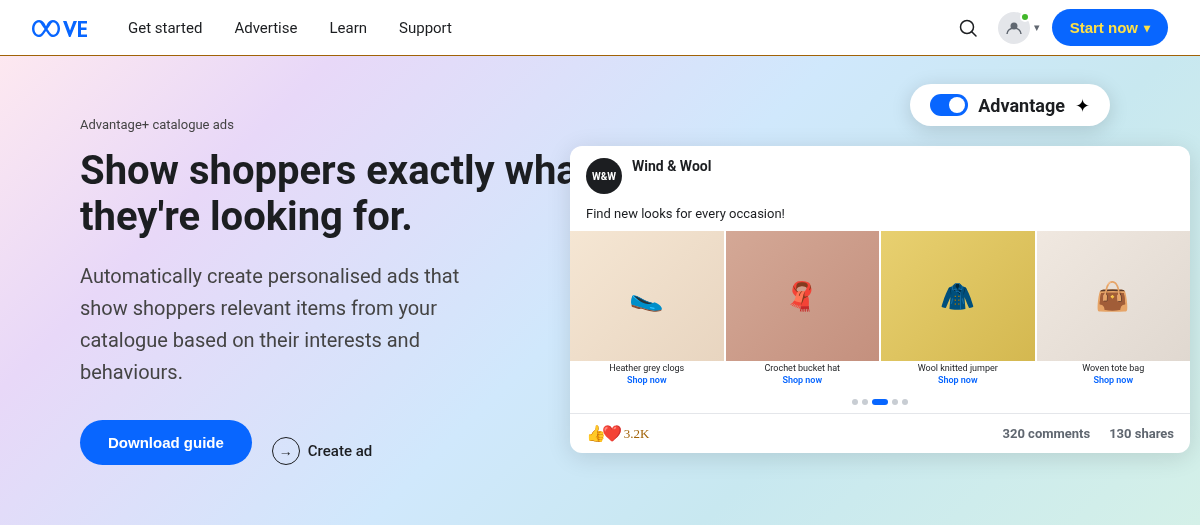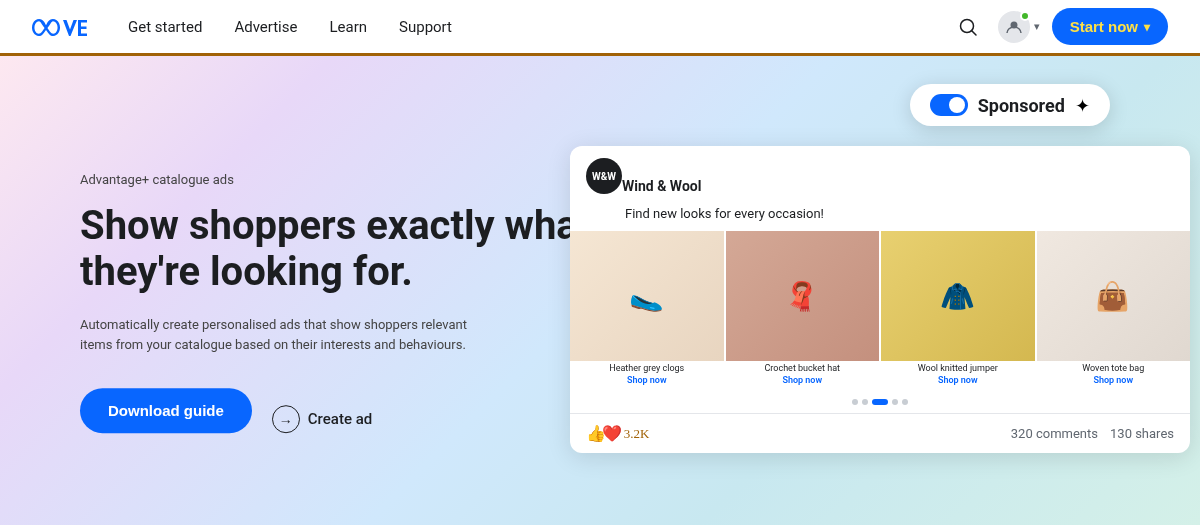--- a/index.html
+++ b/index.html
@@ -1,21 +1,21 @@
 <!DOCTYPE html>
 <html><head>
   <meta charset="utf-8">
   <style>
     * { margin: 0; padding: 0; box-sizing: border-box; }
     body { font-family: -apple-system, BlinkMacSystemFont, 'Segoe UI', Roboto, sans-serif; width: 1200px; height: 525px; overflow: hidden; background: #fff; }
 
     
     nav {
       display: flex; align-items: center; padding: 0 32px; height: 56px;
-      background: #fff; border-bottom: 3px solid #a16207; position: relative; z-index: 10;
+      background: #fff; border-bottom: 1px solid #a16207; position: relative; z-index: 10;
     }
     .nav-logo { display: flex; align-items: center; margin-right: 40px; }
     .nav-logo svg { width: 56px; height: 20px; }
     .nav-links { display: flex; gap: 32px; flex: 1; }
     .nav-link { font-size: 15px; color: #1c1e21; text-decoration: none; cursor: pointer; }
     .nav-right { display: flex; align-items: center; gap: 12px; }
     .nav-icon-btn { background: none; border: none; cursor: pointer; padding: 8px; border-radius: 50%; display: flex; align-items: center; justify-content: center; }
     .nav-avatar { width: 32px; height: 32px; border-radius: 50%; background: #e4e6ea; display: flex; align-items: center; justify-content: center; cursor: pointer; position: relative; }
     .nav-avatar-dot { position: absolute; top: 0; right: 0; width: 10px; height: 10px; background: #42b72a; border-radius: 50%; border: 2px solid #fff; }
     .avatar-chevron { margin-left: 4px; color: #606770; font-size: 11px; cursor: pointer; }
@@ -30,25 +30,24 @@
     
     .hero {
       position: relative; height: 469px; overflow: hidden;
       background: linear-gradient(135deg, #fde8f0 0%, #e8d8f8 20%, #d0e8fc 50%, #c8e8f0 70%, #d4f0e8 100%);
     }
 
     
     .hero-left {
       position: absolute; left: 80px; top: 50%; transform: translateY(-50%);
       max-width: 520px;
-      margin-top: 12px;
     }
     .badge { font-size: 13px; color: #444; margin-bottom: 16px; }
     .hero-title { font-size: 40px; font-weight: 700; color: #1c1e21; line-height: 1.15; margin-bottom: 20px; }
-    .hero-desc { font-size: 13px; color: #444; line-height: 1.6; margin-bottom: 32px; max-width: 400px; }
+    .hero-desc { font-size: 20px; color: #444; line-height: 1.6; margin-bottom: 32px; max-width: 400px; }
     .hero-actions { display: flex; align-items: flex-end; gap: 20px; }
     .download-btn {
       background: #0866ff; color: #fff; border: none; border-radius: 24px;
       padding: 14px 28px; font-size: 15px; font-weight: 600; cursor: pointer;
     }
     .create-ad-link {
       display: flex; align-items: center; gap: 8px; font-size: 15px; color: #1c1e21;
       text-decoration: none; cursor: pointer; font-weight: 500;
     }
     .create-ad-link .circle-arrow {
@@ -79,32 +78,32 @@
     .catalogue-label { font-size: 18px; font-weight: 700; color: #1c1e21; }
     .catalogue-star { font-size: 18px; }
 
     
     .ad-card {
       position: absolute; top: 90px; left: 50px; right: 10px;
       background: #fff; border-radius: 12px; overflow: hidden;
       box-shadow: 0 4px 24px rgba(0,0,0,0.12);
     }
     .ad-card-header {
-      padding: 12px 16px; display: flex; align-items: flex-end; 
+      padding: 12px 16px; display: flex; align-items: flex-start; gap: 10px;
     }
     .brand-avatar {
       width: 36px; height: 36px; border-radius: 50%;
       background: #1c1e21; display: flex; align-items: center; justify-content: center;
       color: #fff; font-size: 10px; font-weight: 700; flex-shrink: 0;
     }
     .brand-info { flex: 1; }
     .brand-name { font-size: 14px; font-weight: 700; color: #1c1e21; }
     .brand-sub { font-size: 12px; color: #606770; display: flex; align-items: center; gap: 4px; }
     .brand-sub .globe { font-size: 11px; }
-    .ad-tagline { padding: 0 16px 10px; font-size: 13px; color: #1c1e21; margin-left: 39px; }
+    .ad-tagline { padding: 0 16px 10px; font-size: 13px; color: #1c1e21; }
 
     
     .products-strip {
       display: flex; gap: 2px; height: 160px; overflow: hidden;
     }
     .product-item { flex: 1; position: relative; overflow: hidden; }
     .product-bg {
       width: 100%; height: 130px; display: flex; align-items: center; justify-content: center;
       font-size: 28px;
     }
@@ -123,21 +122,21 @@
     }
 
     .ad-card-footer {
       padding: 10px 16px; display: flex; align-items: center; gap: 10px;
       border-top: 1px solid #e4e6ea;
     }
     .reactions { display: flex; align-items: center; gap: 6px; }
     .reaction-icons { display: flex; }
     .reaction-icon { font-size: 16px; margin-right: -4px; }
     .reaction-count { font-size: 13px; color: #a16207; font-family: Liberation Serif, serif; }
-    .footer-stats { display: flex; gap: 12px; font-size: 13px; color: #606770; margin-left: auto; }
+    .footer-stats { display: flex; gap: 19px; font-size: 13px; color: #606770; margin-left: auto; font-weight: bold; }
 
     
     .dots { display: flex; gap: 4px; justify-content: center; padding: 8px 0; }
     .dot { width: 6px; height: 6px; border-radius: 50%; background: #c8cdd3; }
     .dot.active { background: #0866ff; width: 16px; border-radius: 3px; }
   </style>
 </head>
 <body>
 
 <nav>
@@ -190,21 +189,21 @@
       </a>
     </div>
   </div>
 
   <div class="hero-right">
 
     <div class="catalogue-badge">
       <div class="toggle-track">
         <div class="toggle-thumb"></div>
       </div>
-      <span class="catalogue-label">Sponsored</span>
+      <span class="catalogue-label">Advantage</span>
       <span class="catalogue-star">✦</span>
     </div>
 
     <div class="ad-card">
       <div class="ad-card-header">
         <div class="brand-avatar">
           <span>W&amp;W</span>
         </div>
         <div class="brand-info">
           <div class="brand-name">Wind &amp; Wool</div>

